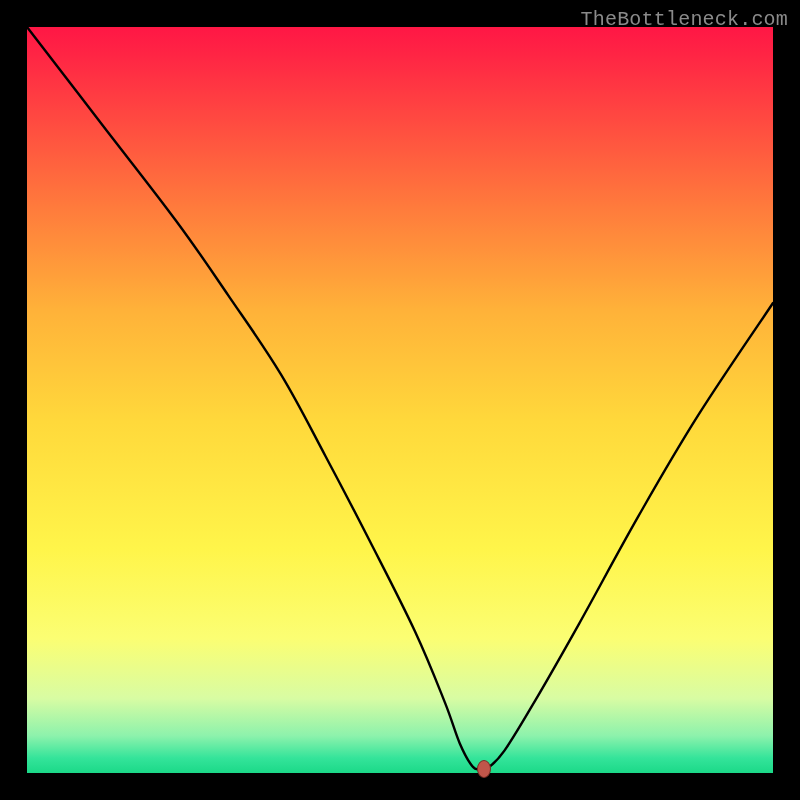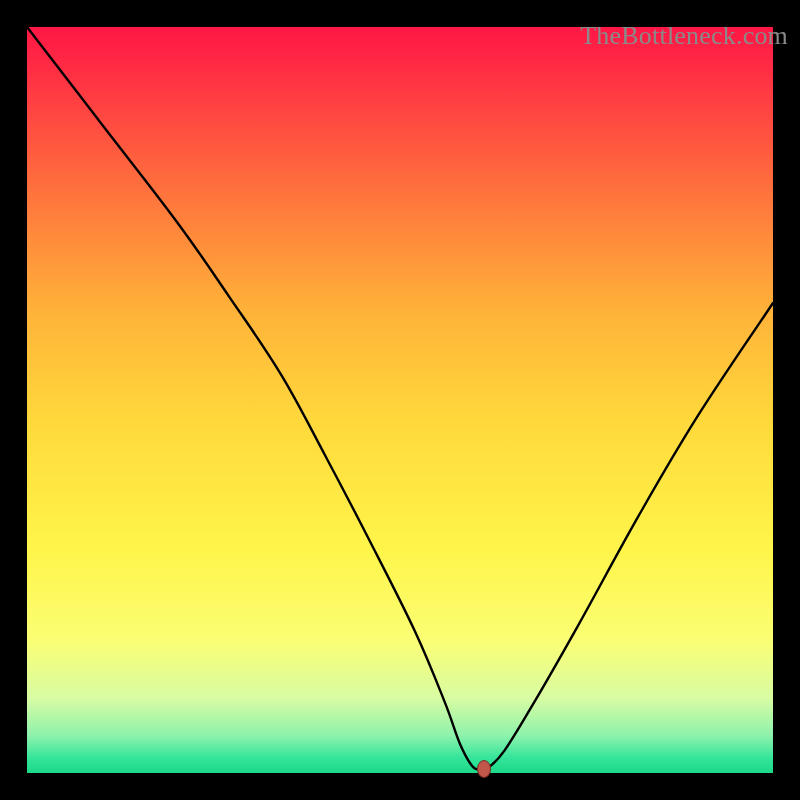--- a/index.html
+++ b/index.html
@@ -46,24 +46,24 @@
     width: 100%;
     height: 100%;
   }
   .marker {
     position: absolute;
     border-radius: 50%;
     box-sizing: border-box;
   }
   .watermark {
     position: absolute;
-    top: 21px;
+    top: 8px;
     right: 12px;
-    font-family: Liberation Serif, serif;
-    font-size: 26px;
+    font-family: Liberation Mono, monospace;
+    font-size: 20px;
     color: #8a8a8a;
     letter-spacing: 0.2px;
     user-select: none;
   }
 </style>
 </head>
 <body>
 
 <div class="frame">
   <svg class="curve" viewBox="0 0 746 746" preserveAspectRatio="none">

